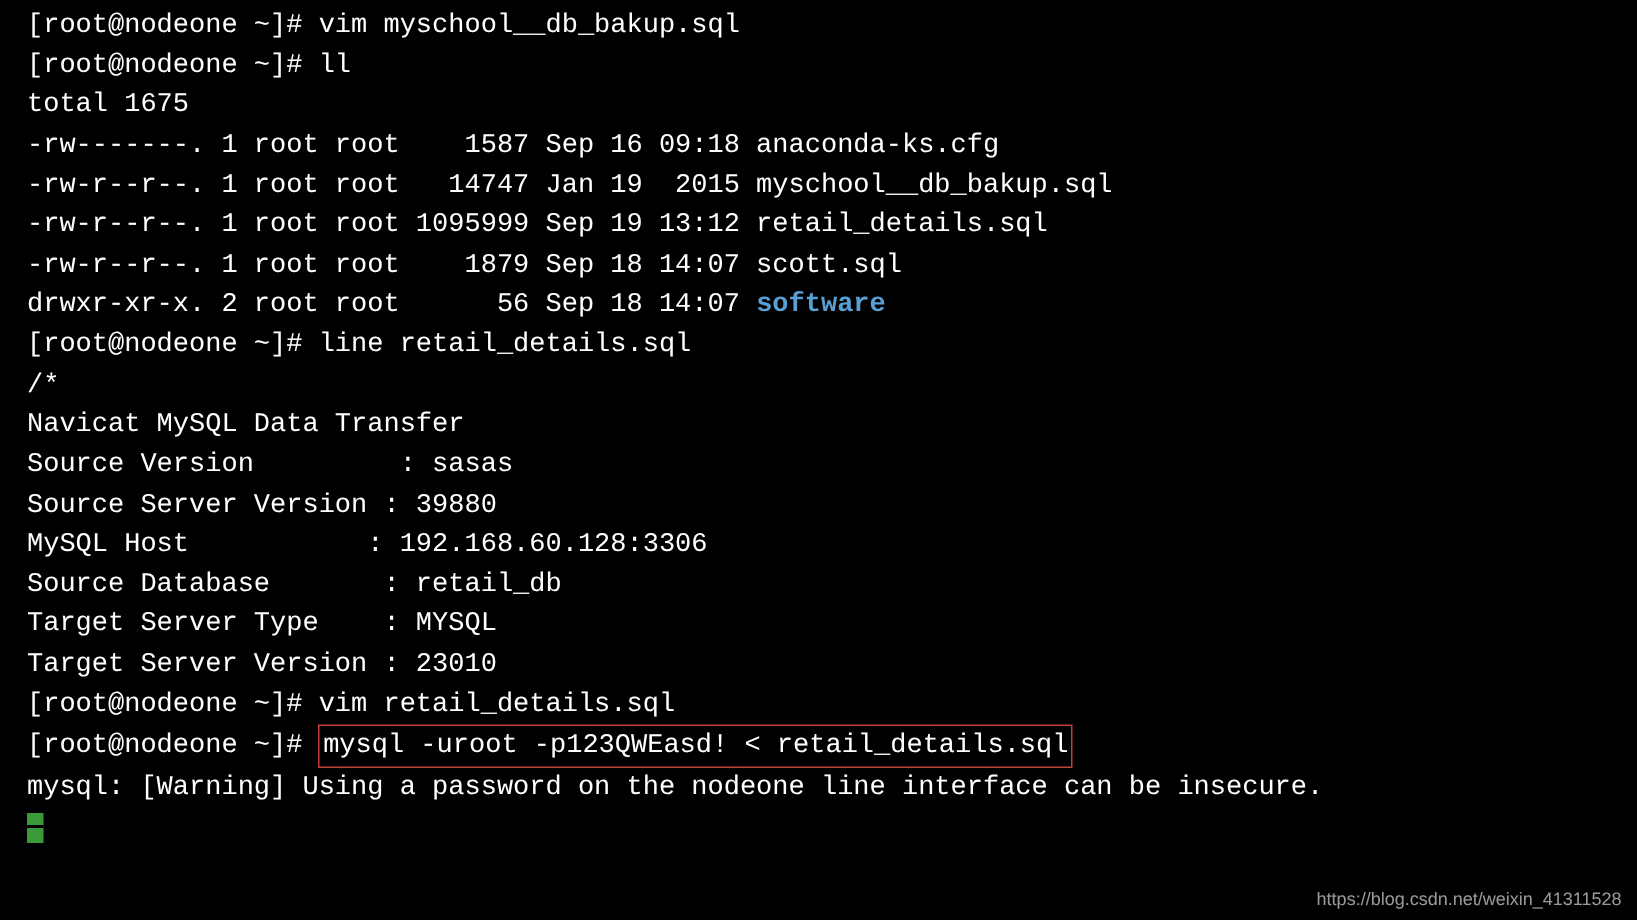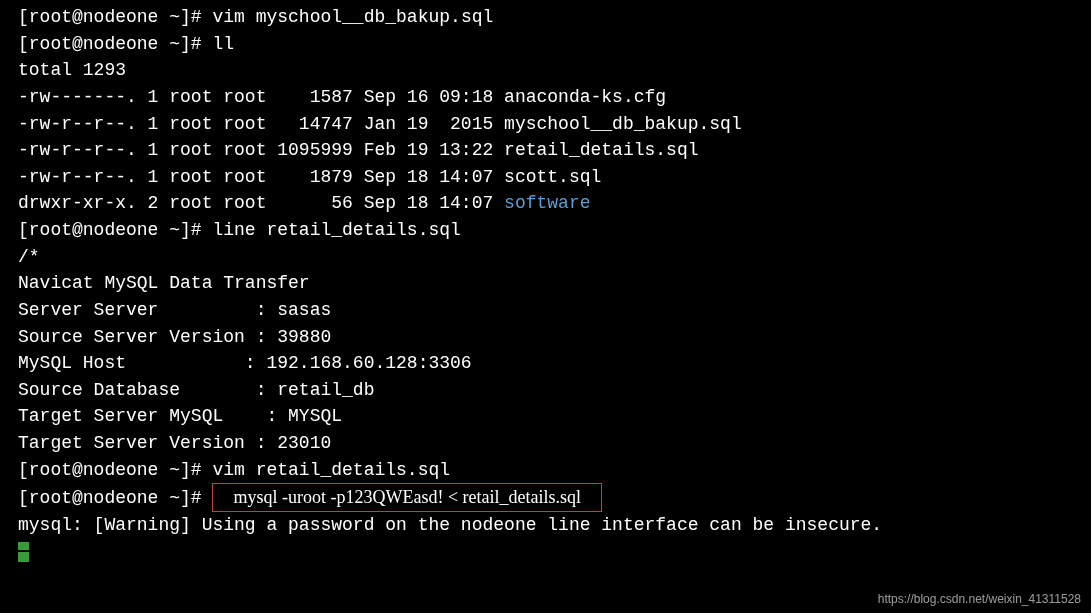--- a/index.html
+++ b/index.html
@@ -10,22 +10,22 @@
       font-family: 'Consolas', 'Courier New', monospace;
       font-size: 18px;
       line-height: 1.48;
       width: 1091px;
       height: 613px;
       box-sizing: border-box;
       overflow: hidden;
       position: relative;
     }
     .line { white-space: pre; }
-    .dir { color: #5a9fd4; font-weight: normal; }
-    .boxed { border: 1.5px solid #c04040; padding: 0px 20px; display:inline-block;font-family:Liberation Serif, serif; }
+    .dir { color: #5a9fd4; font-weight: bold; }
+    .boxed { border: 1.5px solid #c04040; padding: 0px 2px; display:inline-block; }
     .cursor { 
       display: inline-block; 
       width: 11px; 
       height: 20px; 
       background: #3a9a3a; 
       vertical-align: text-bottom;
       position: relative;
     }
     .cursor::after{
       content:"";
@@ -41,35 +41,35 @@
       color: rgba(255,255,255,0.6);
       font-family: Arial, sans-serif;
       margin-top: 35px;
     }
   </style>
 </head>
 <body>
 
 <div class="line"><span>[root@nodeone ~]# </span><span>vim myschool__db_bakup.sql</span></div>
 <div class="line"><span>[root@nodeone ~]# </span><span>ll</span></div>
-<div class="line">total 1293</div>
+<div class="line">total 1675</div>
 <div class="line">-rw-------. 1 root root    1587 Sep 16 09:18 anaconda-ks.cfg</div>
 <div class="line">-rw-r--r--. 1 root root   14747 Jan 19  2015 myschool__db_bakup.sql</div>
-<div class="line">-rw-r--r--. 1 root root 1095999 Feb 19 13:22 retail_details.sql</div>
+<div class="line">-rw-r--r--. 1 root root 1095999 Sep 19 13:12 retail_details.sql</div>
 <div class="line">-rw-r--r--. 1 root root    1879 Sep 18 14:07 scott.sql</div>
 <div class="line"><span>drwxr-xr-x. 2 root root      56 Sep 18 14:07 </span><span class="dir">software</span></div>
 <div class="line"><span>[root@nodeone ~]# </span><span>line retail_details.sql</span></div>
 <div class="line">/*</div>
 <div class="line">Navicat MySQL Data Transfer</div>
 <div class="line"></div>
-<div class="line">Server Server         : sasas</div>
+<div class="line">Source Version         : sasas</div>
 <div class="line">Source Server Version : 39880</div>
 <div class="line">MySQL Host           : 192.168.60.128:3306</div>
 <div class="line">Source Database       : retail_db</div>
 <div class="line"></div>
-<div class="line">Target Server MySQL    : MYSQL</div>
+<div class="line">Target Server Type    : MYSQL</div>
 <div class="line">Target Server Version : 23010</div>
 <div class="line"><span>[root@nodeone ~]# </span><span>vim retail_details.sql</span></div>
 <div class="line"><span>[root@nodeone ~]# </span><span class="boxed">mysql -uroot -p123QWEasd! &lt; retail_details.sql</span></div>
 <div class="line">mysql: [Warning] Using a password on the nodeone line interface can be insecure.</div>
 <div class="line"><span class="cursor"></span></div>
 
 <div class="watermark">https://blog.csdn.net/weixin_41311528</div>
 
 </body></html>

